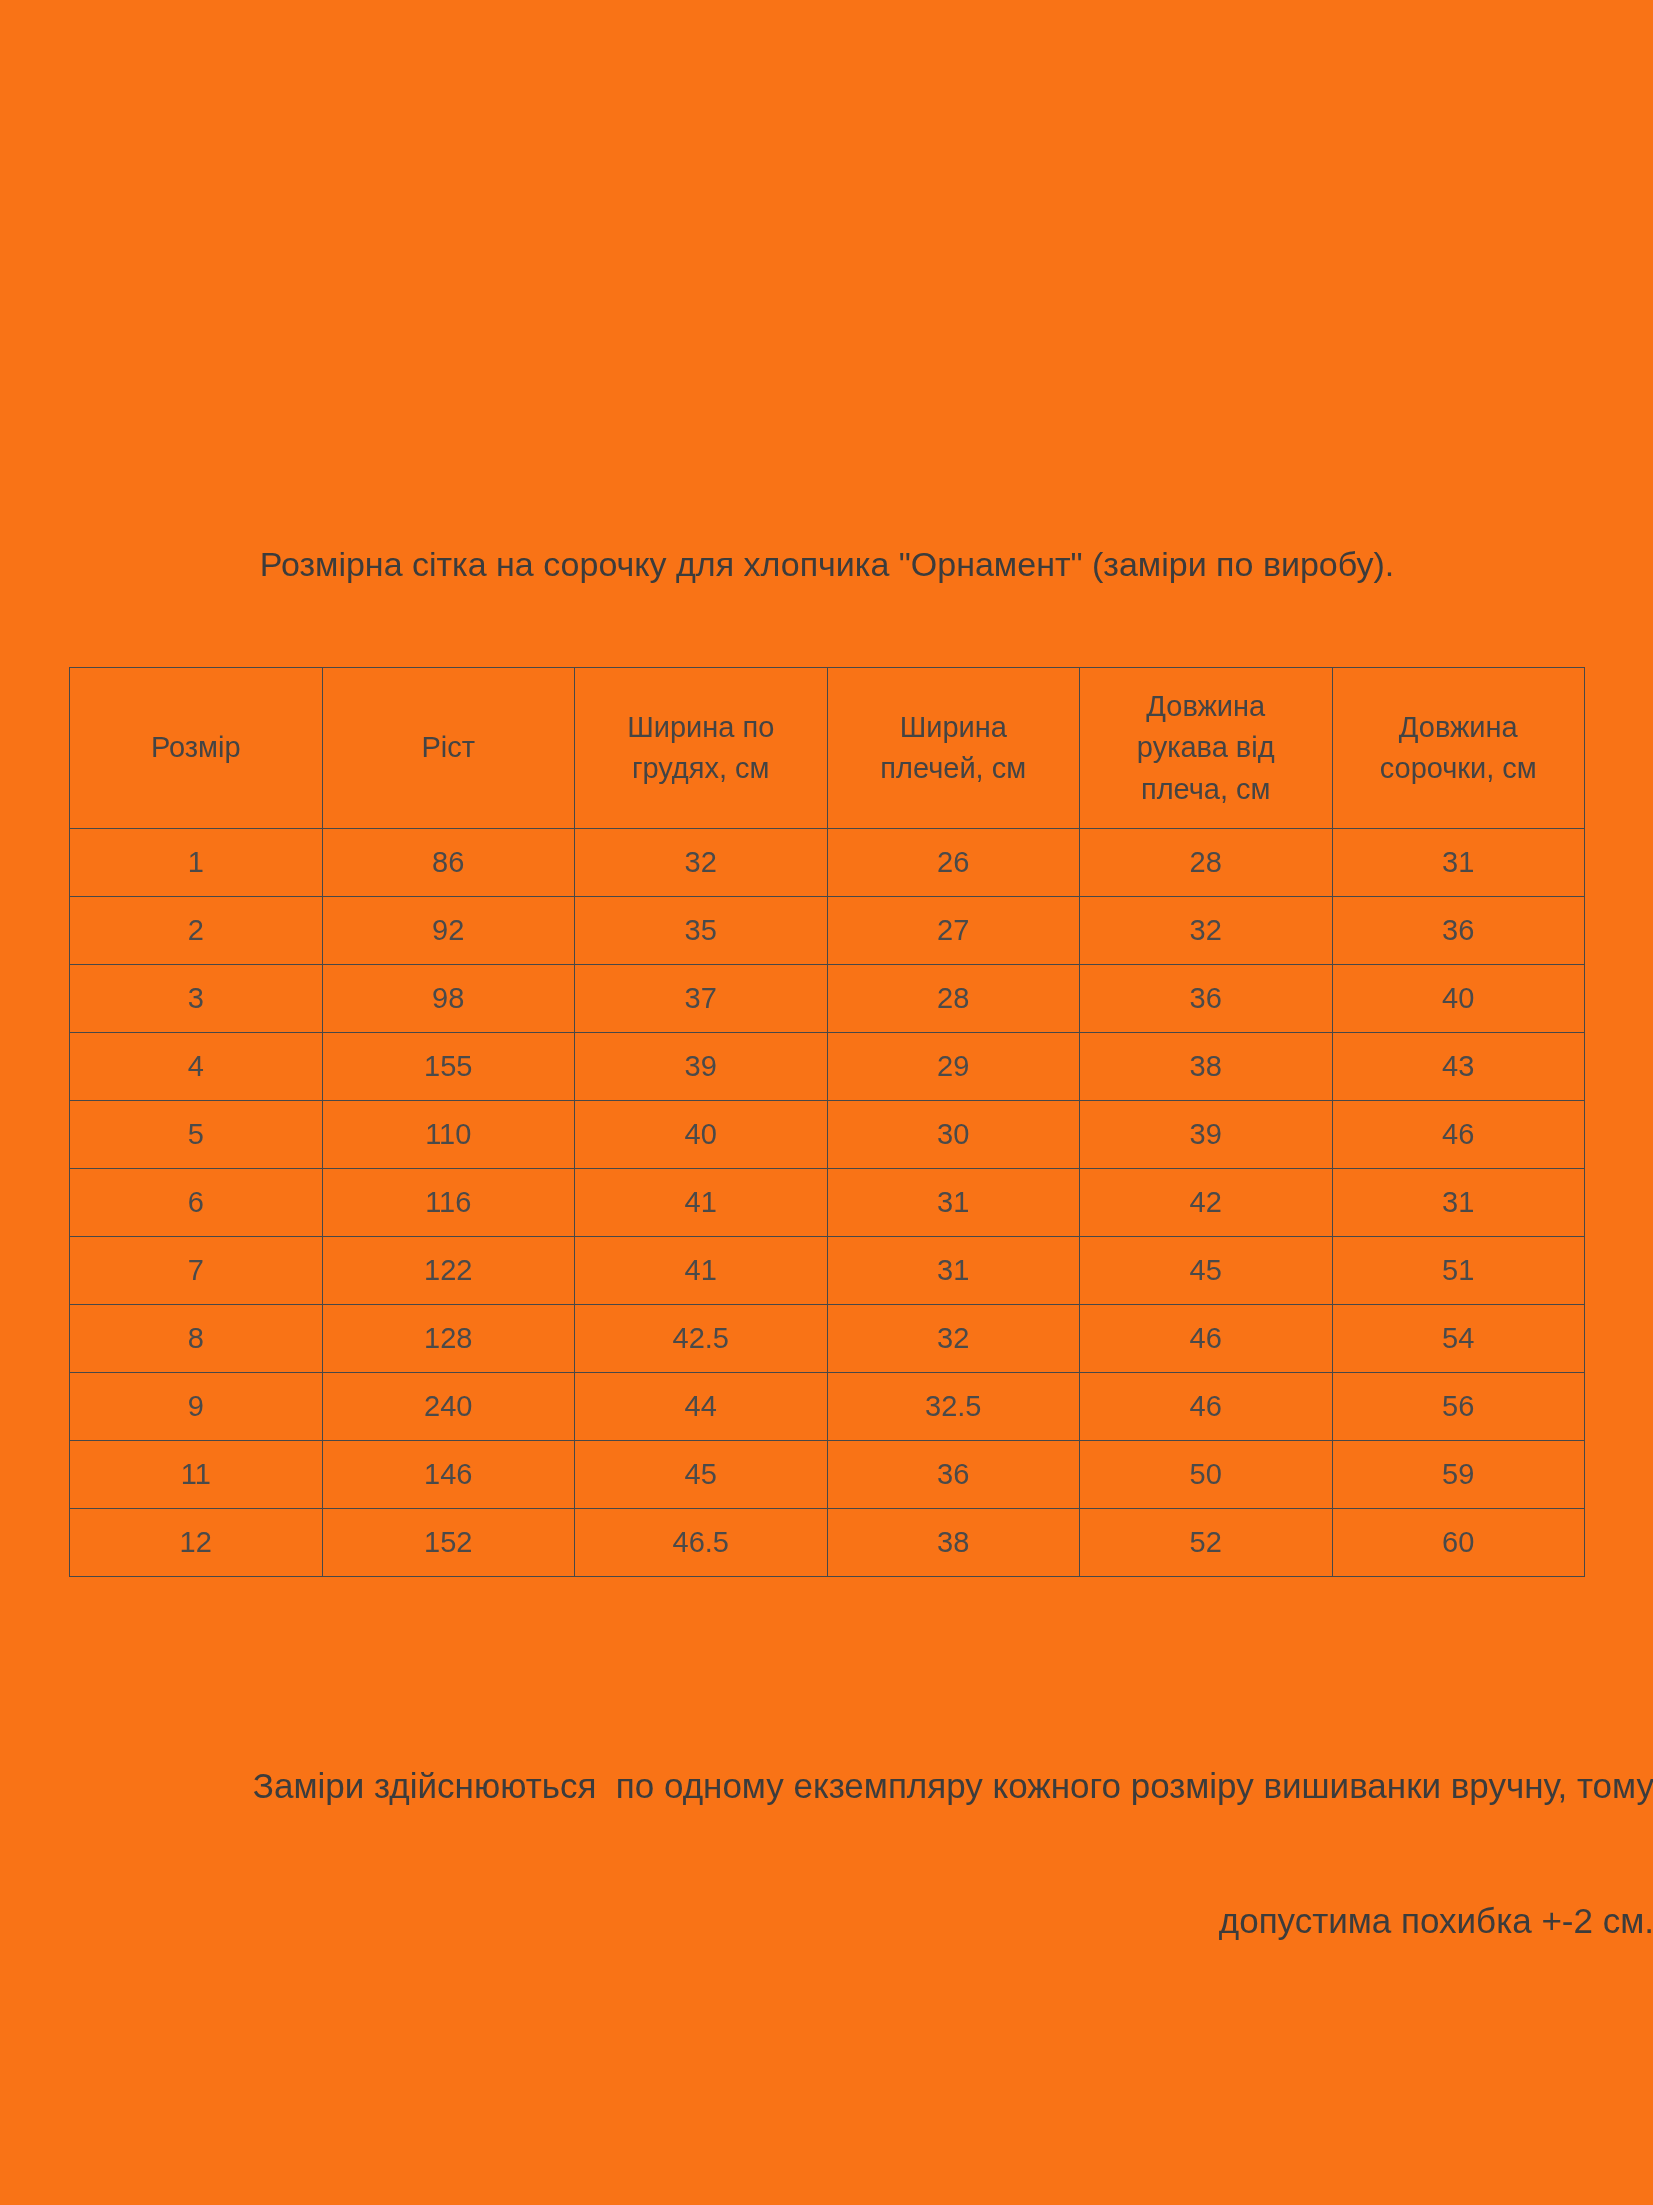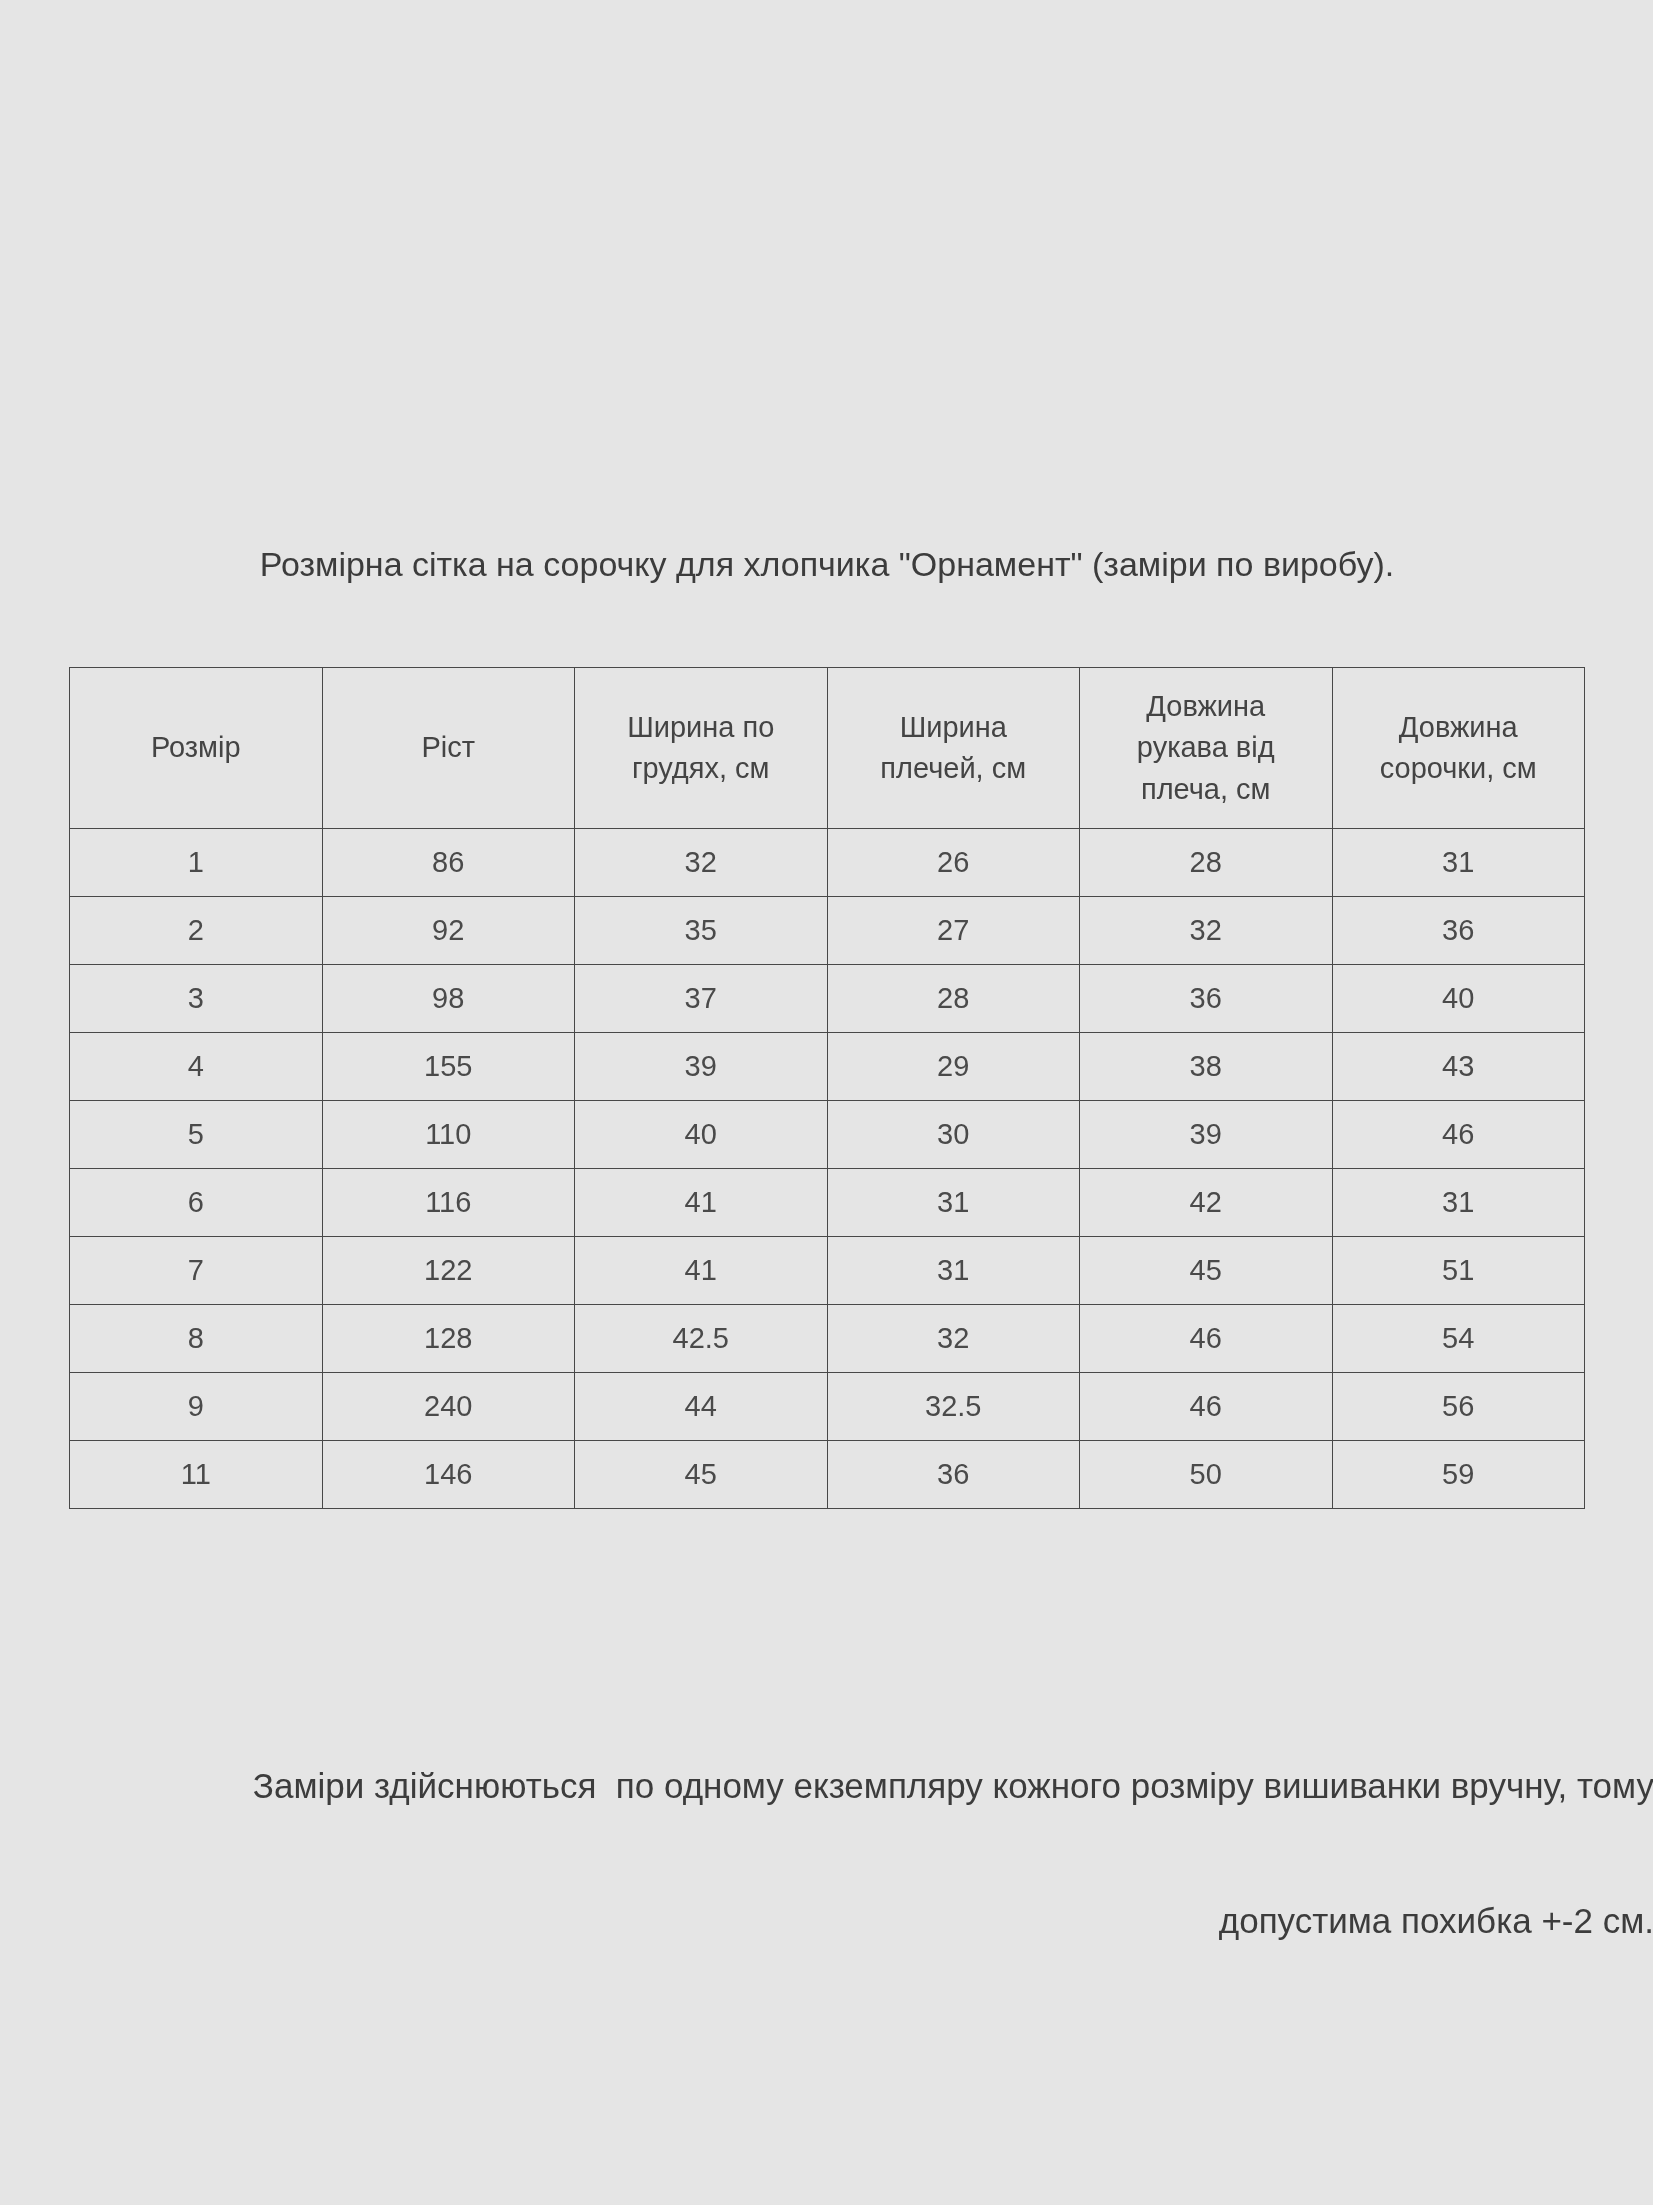--- a/index.html
+++ b/index.html
@@ -4,21 +4,21 @@
 <style>
   html, body {
     margin: 0;
     padding: 0;
     background: #ffffff;
   }
   .page {
     position: relative;
     width: 1654px;
     height: 2205px;
-    background: #e5e5e5;
+    background: #f97316;
     font-family: "Liberation Sans", "DejaVu Sans", sans-serif;
     color: #3e3e3e;
   }
   .title-block {
     position: absolute;
     top: 535px;
     left: 0;
     width: 100%;
     text-align: center;
     font-size: 34px;
@@ -161,20 +161,28 @@
           <td>56</td>
         </tr>
         <tr>
           <td>11</td>
           <td>146</td>
           <td>45</td>
           <td>36</td>
           <td>50</td>
           <td>59</td>
         </tr>
+        <tr>
+          <td>12</td>
+          <td>152</td>
+          <td>46.5</td>
+          <td>38</td>
+          <td>52</td>
+          <td>60</td>
+        </tr>
       </tbody>
   </table>
 
   <div class="footer-block">
     <div>Заміри здійснюються  по одному екземпляру кожного розміру вишиванки вручну, тому</div>
     <div>допустима похибка +-2 см.</div>
   </div>
 
 </div>
 

